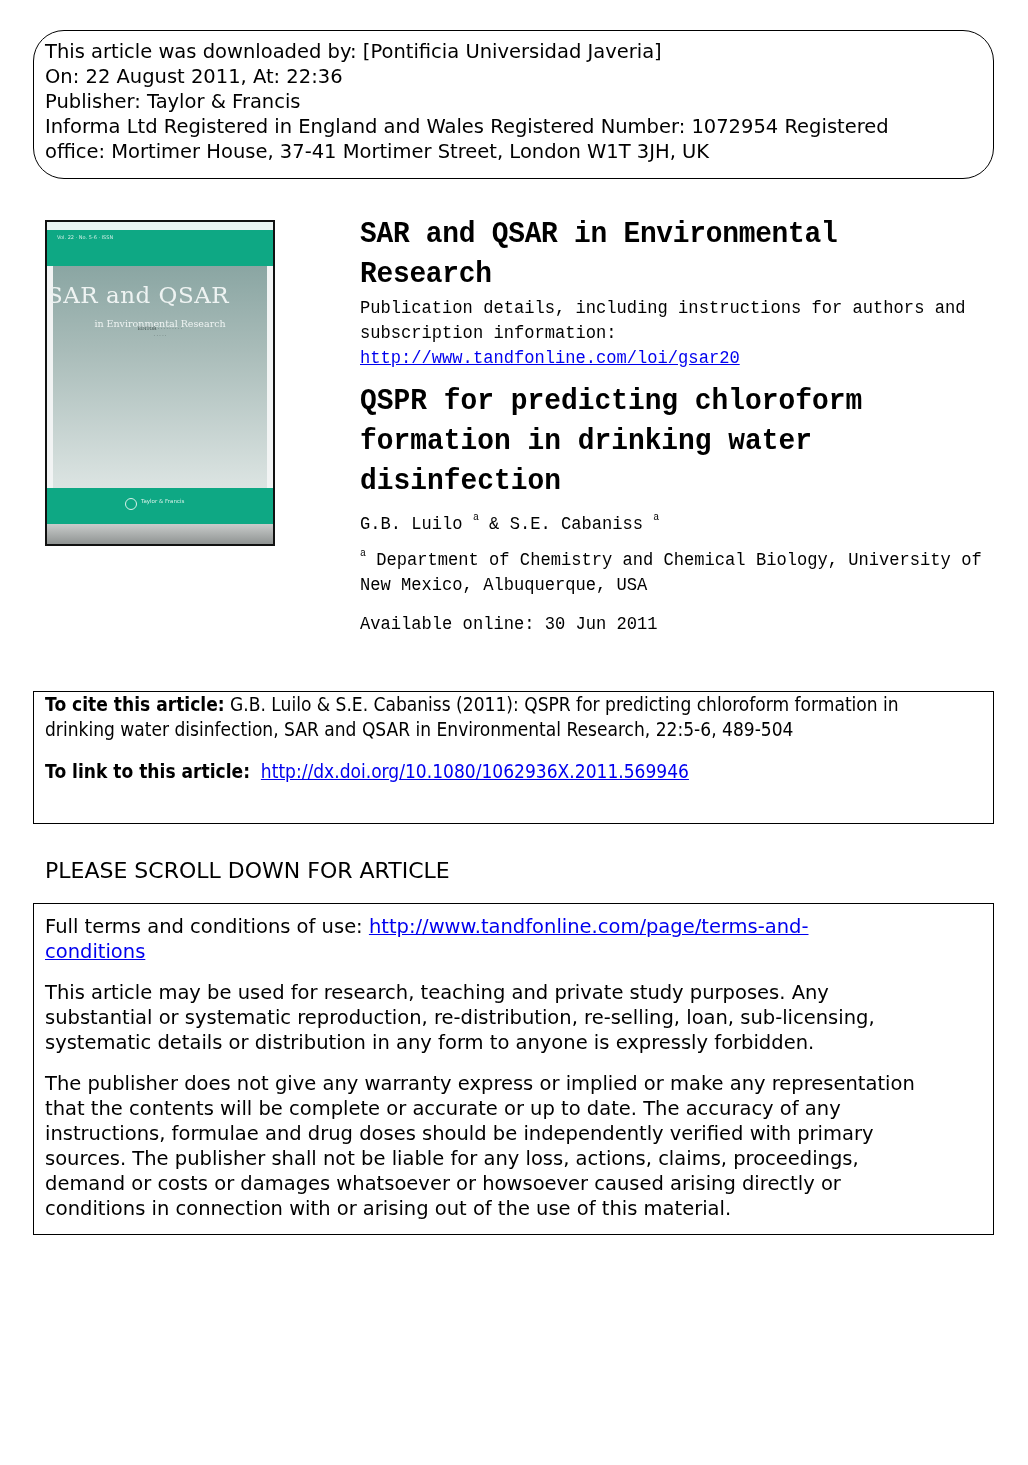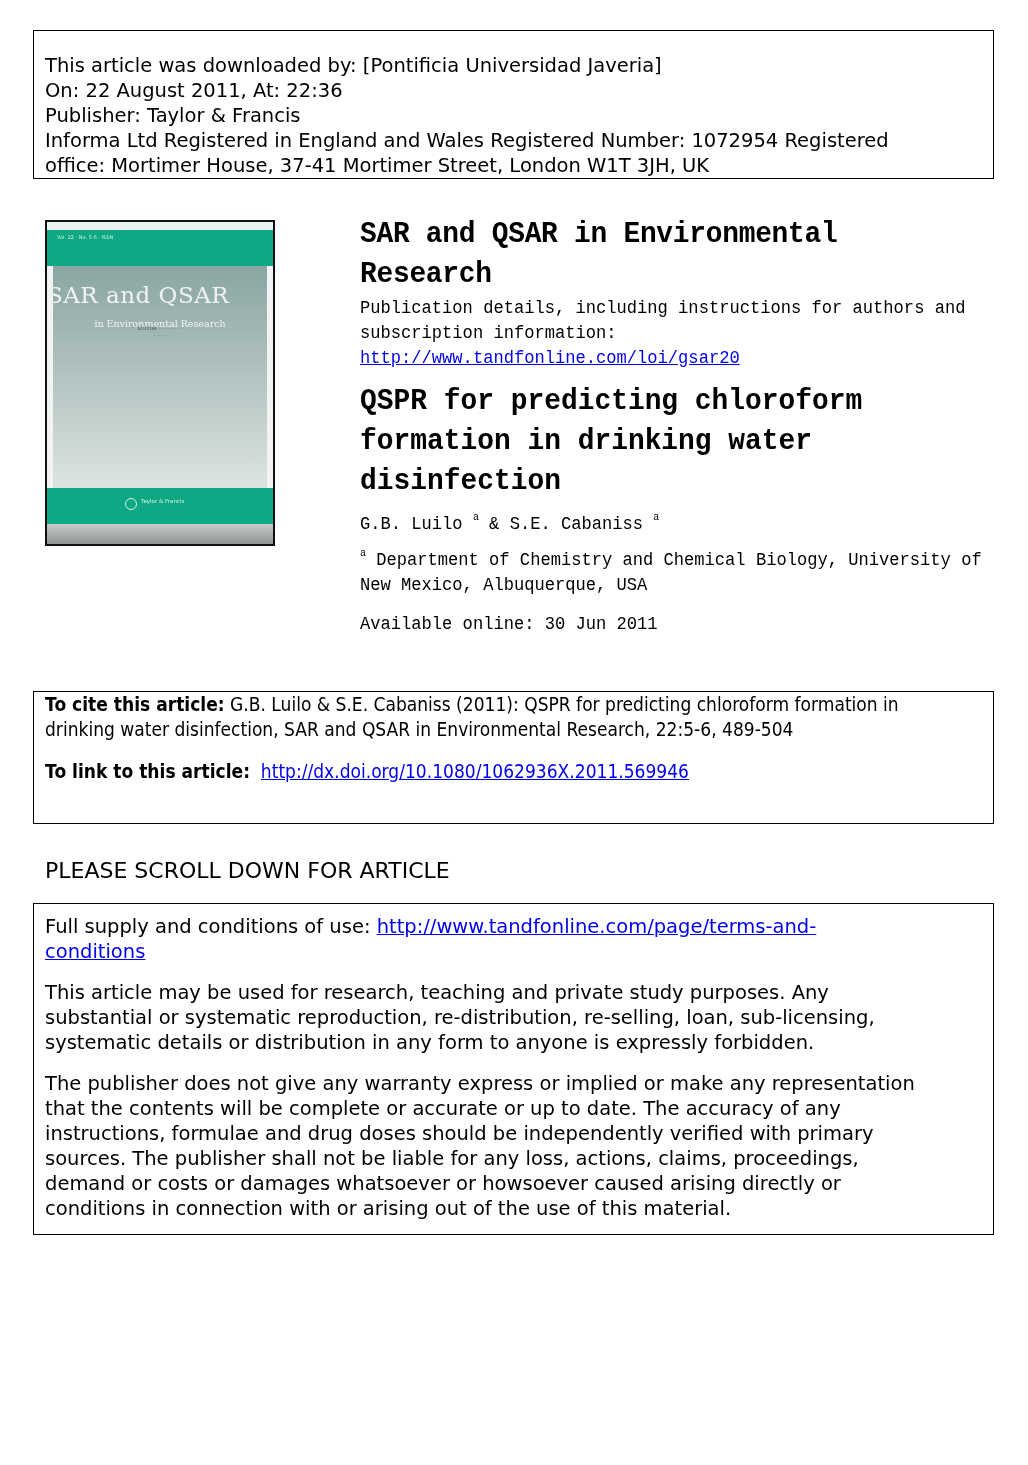--- a/index.html
+++ b/index.html
@@ -3,21 +3,21 @@
 <meta charset="utf-8">
 <style>
   html, body { margin: 0; padding: 0; background: #ffffff; }
   body {
     width: 1028px; height: 1465px; position: relative; overflow: hidden;
     font-family: "DejaVu Sans", sans-serif; color: #000;
   }
   .box {
     position: absolute; border: 1px solid #000; box-sizing: border-box;
   }
-  .download-box { left: 33px; top: 30px; width: 961px; height: 149px; padding: 22px 11px; font-size: 19.5px; line-height: 25px; }
+  .download-box { left: 33px; top: 30px; width: 961px; height: 149px; padding: 8px 11px; font-size: 19.5px; line-height: 25px; border-radius: 31px; }
   .download-box div { white-space: nowrap; }
 
   .cover {
     position: absolute; left: 45px; top: 220px; width: 230px; height: 326px;
     border: 2px solid #111; box-sizing: border-box; overflow: hidden;
     background: linear-gradient(180deg, #7a9a97 0%, #a9bcb9 40%, #d9e2e0 80%, #e8eeec 100%);
   }
   .cover .top-white { position: absolute; left: 0; right: 0; top: 0; height: 8px; background: #e9f3f1; }
   .cover .top-band { position: absolute; left: 0; right: 0; top: 8px; height: 36px; background: #0ea884; }
   .cover .top-band span { position: absolute; left: 10px; top: 4px; font-size: 5px; color: #cfeee5; line-height: 6px; width: 80px; }
@@ -110,21 +110,21 @@
   <div class="inner">
     <div><b>To cite this article:</b><span> G.B. Luilo &amp; S.E. Cabaniss (2011): QSPR for predicting chloroform formation in</span></div>
     <div>drinking water disinfection, SAR and QSAR in Environmental Research, 22:5-6, 489-504</div>
     <div class="link-line"><b>To link to this article:</b>&nbsp;&nbsp;<a>http://dx.doi.org/10.1080/1062936X.2011.569946</a></div>
   </div>
 </div>
 
 <div class="scroll-note">PLEASE SCROLL DOWN FOR ARTICLE</div>
 
 <div class="box terms-box">
-  <p><span>Full supply and conditions of use: </span><a><span>http://www.tandfonline.com/page/terms-and-</span><br><span>conditions</span></a></p>
+  <p><span>Full terms and conditions of use: </span><a><span>http://www.tandfonline.com/page/terms-and-</span><br><span>conditions</span></a></p>
   <p>
     <span>This article may be used for research, teaching and private study purposes. Any</span><br>
     <span>substantial or systematic reproduction, re-distribution, re-selling, loan, sub-licensing,</span><br>
     <span>systematic details or distribution in any form to anyone is expressly forbidden.</span>
   </p>
   <p>
     <span>The publisher does not give any warranty express or implied or make any representation</span><br>
     <span>that the contents will be complete or accurate or up to date. The accuracy of any</span><br>
     <span>instructions, formulae and drug doses should be independently verified with primary</span><br>
     <span>sources. The publisher shall not be liable for any loss, actions, claims, proceedings,</span><br>

